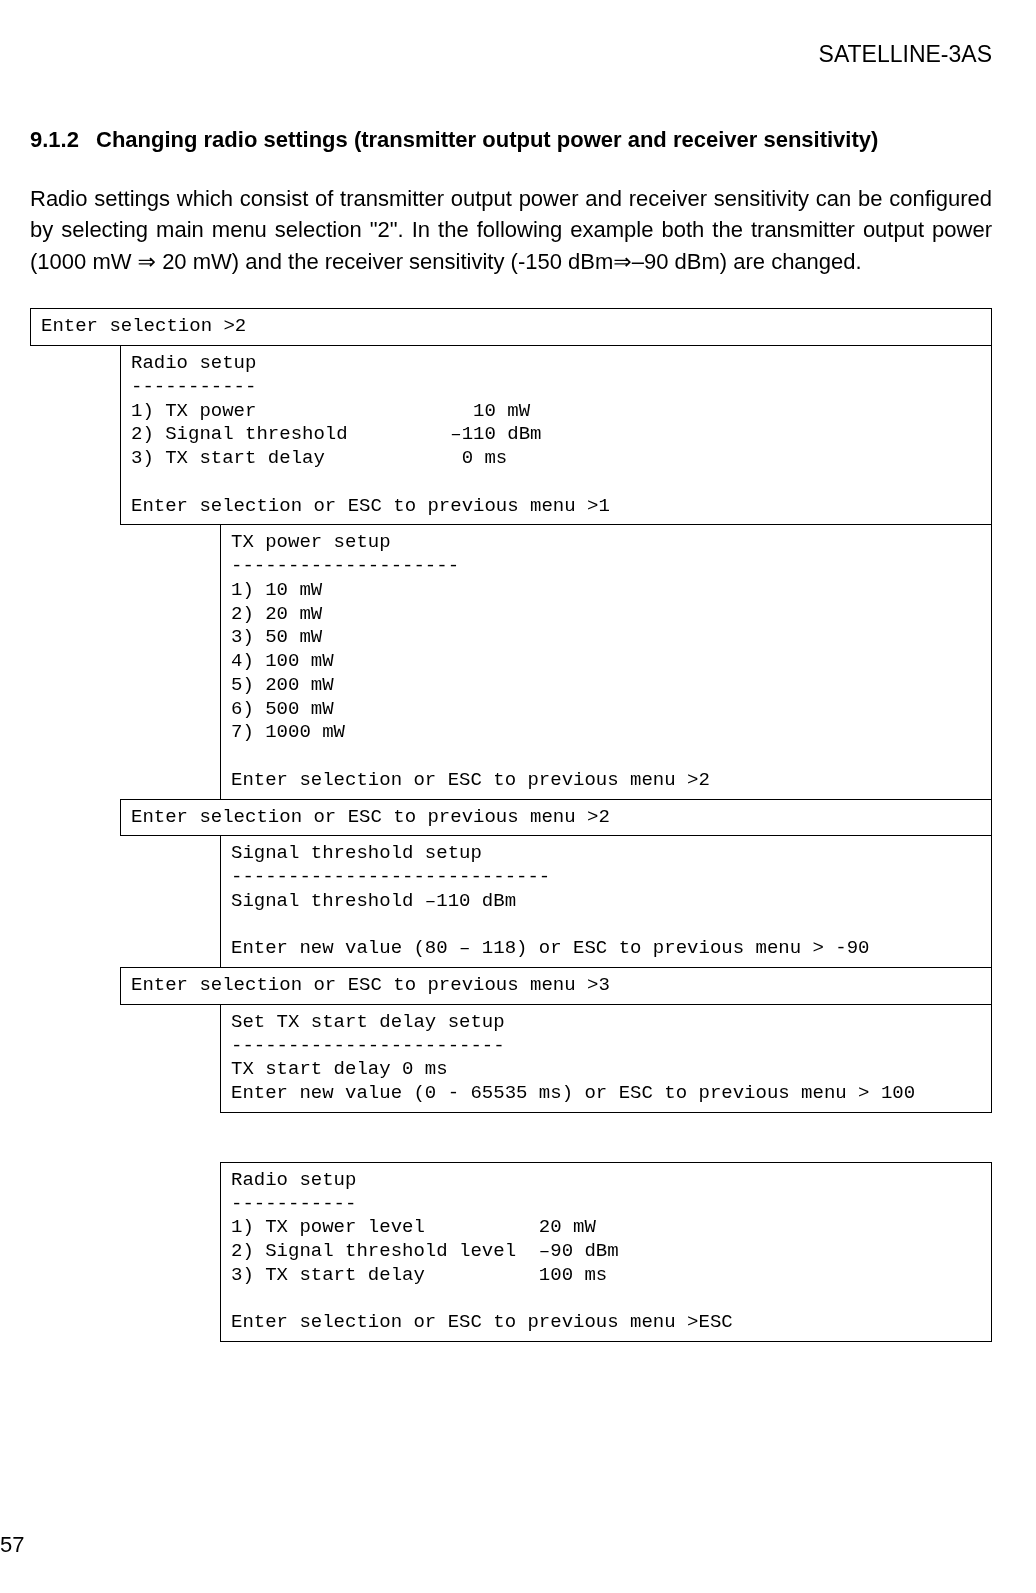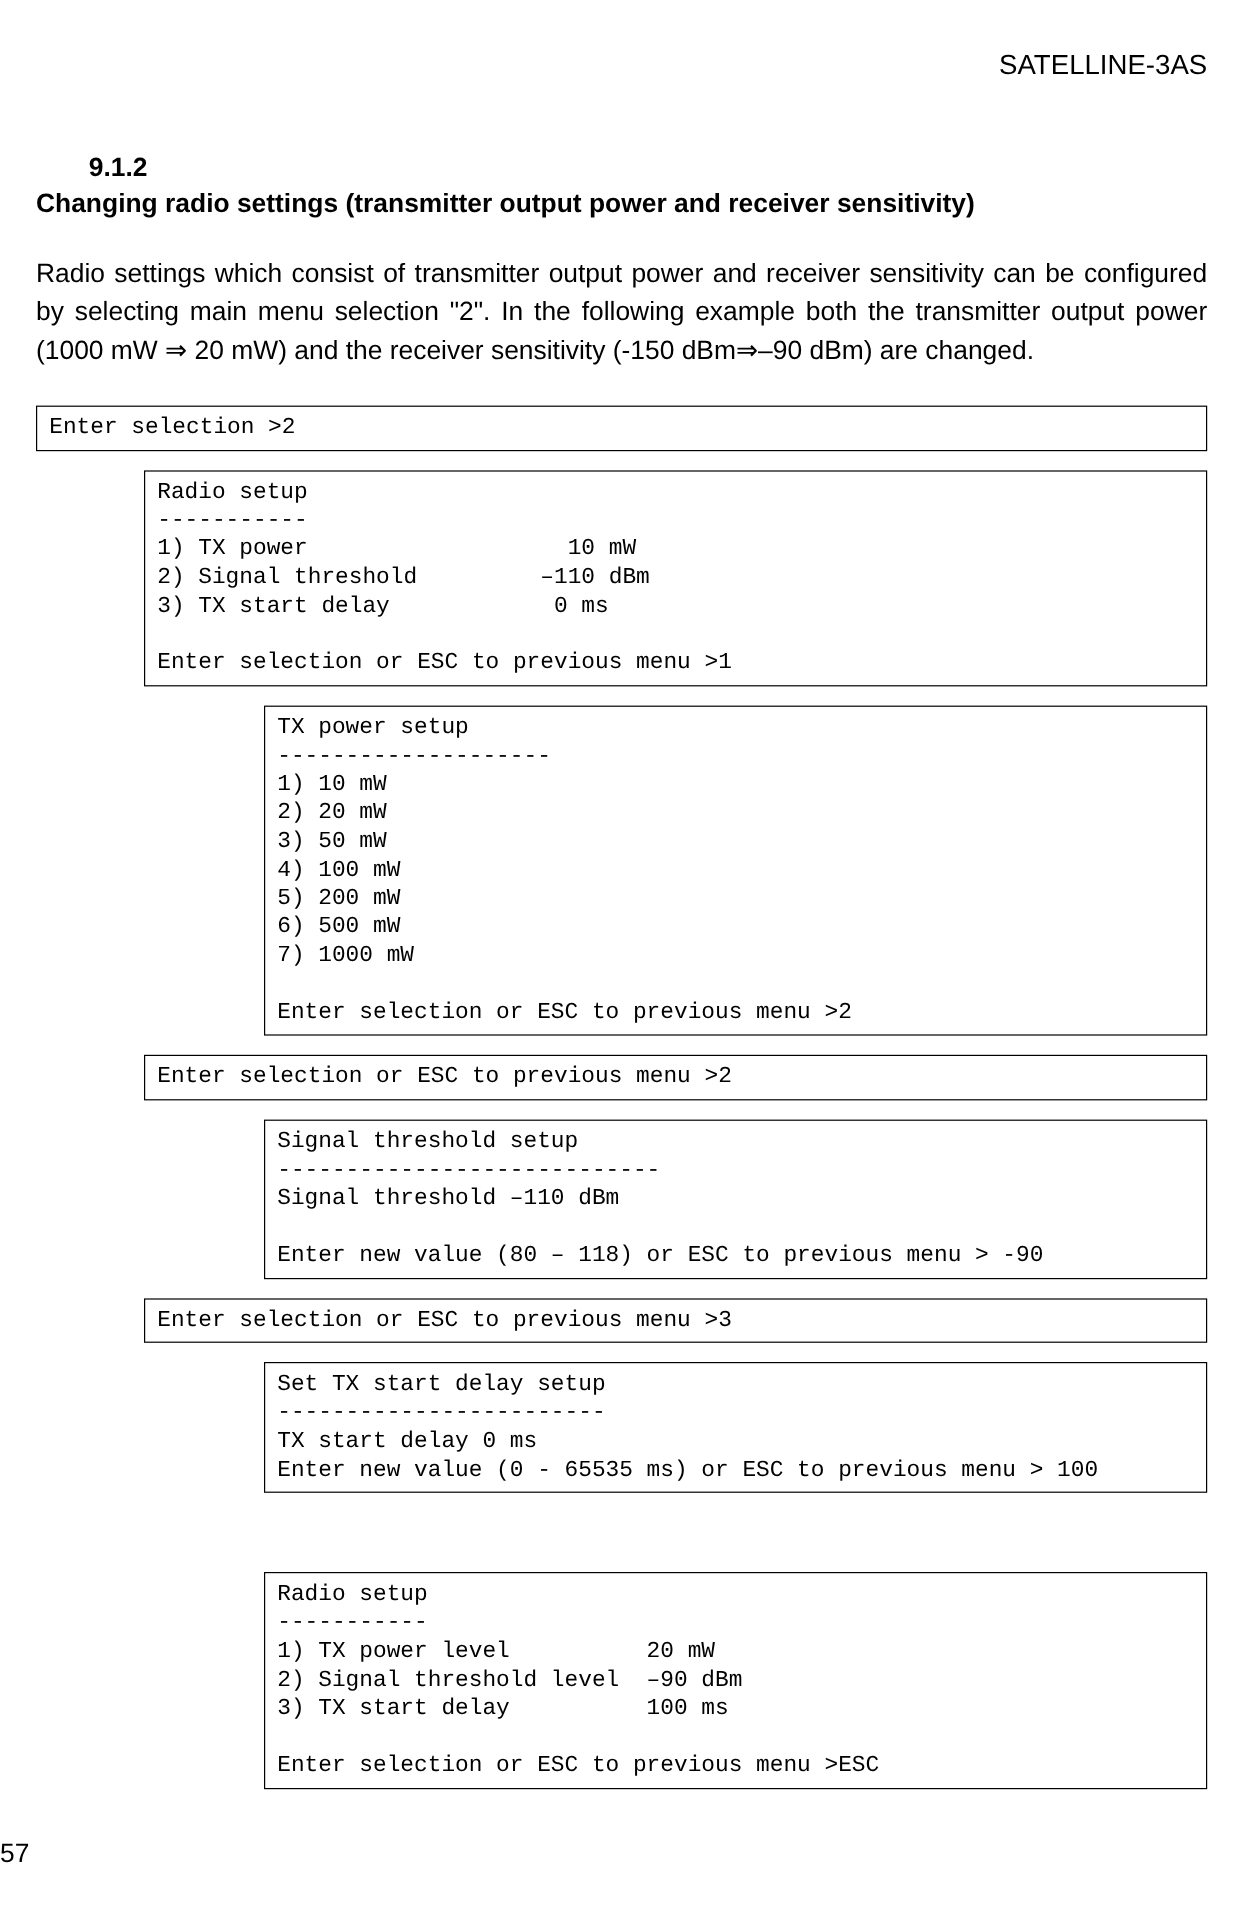--- a/index.html
+++ b/index.html
@@ -5,58 +5,58 @@
   @page { margin: 0; }
   html, body {
     margin: 0;
     padding: 0;
     background: #fff;
   }
   .page {
     width: 1036px;
     height: 1593px;
     box-sizing: border-box;
-    padding: 40px 30px 40px 30px;
+    padding: 40px 44px 40px 30px;
     position: relative;
     font-family: "Century Gothic", "Futura", Arial, sans-serif;
     color: #000;
   }
   .header-right {
     text-align: right;
     font-size: 23px;
     line-height: 1.3;
     margin-right: 0;
     margin-top: 0;
     margin-bottom: 55px;
   }
   .section-heading {
     font-size: 22px;
     font-weight: bold;
     margin-bottom: 28px;
     line-height: 1.35;
   }
-  .section-heading .num { display:inline-block; width:66px; vertical-align: top; margin-left: 44px; }
+  .section-heading .num { display:inline-block; width:66px; vertical-align: top; }
   .section-heading .title { display:inline-block; width: calc(100% - 70px); vertical-align: top; }
   .body-text {
     font-size: 22px;
     text-align: justify;
     line-height: 1.45;
     margin-bottom: 30px;
   }
   .mono {
     font-family: "Courier New", Courier, monospace;
     font-size: 19px;
     white-space: pre;
     line-height: 1.25;
   }
   .box {
     border: 1.5px solid #000;
     padding: 6px 10px;
     box-sizing: border-box;
-    margin: 17px;
+    margin: 0;
   }
   .box0 { margin-left: 0; width: 100%; }
   .box1 { margin-left: 90px; width: calc(100% - 90px); margin-top: -1px; }
   .box2 { margin-left: 190px; width: calc(100% - 190px); margin-top: -1px; }
   .gap { height: 50px; }
   .pagenum {
     position: absolute;
     bottom: 35px;
     left: 0; right: 0;
     text-align: left;

